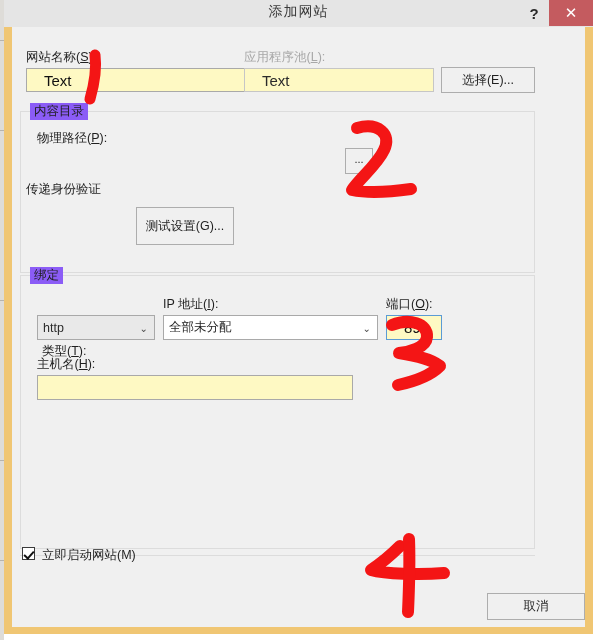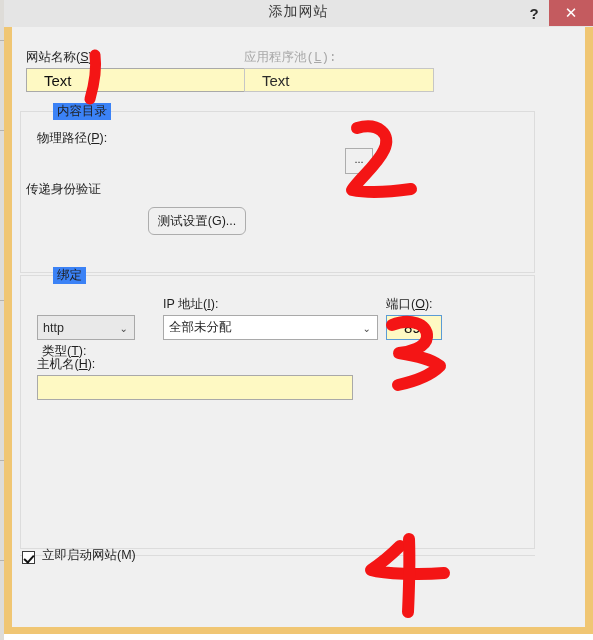--- a/index.html
+++ b/index.html
@@ -17,44 +17,44 @@
   .title-text{position:absolute;left:0;top:3px;width:589px;text-align:center;font-size:14px;color:#3b3b3b;letter-spacing:1px;}
   .help-btn{position:absolute;left:521px;top:0px;width:26px;height:26px;color:#2a2a2a;font-size:15px;font-weight:bold;
             display:flex;align-items:center;justify-content:center;}
   .close-btn{position:absolute;left:549px;top:0px;width:44px;height:26px;background:#c45b5f;color:#ffffff;font-size:15px;
              display:flex;align-items:center;justify-content:center;}
 
   
   .client{position:absolute;left:12px;top:27px;width:573px;height:600px;background:#f0f0f0;}
 
   .lbl{position:absolute;font-size:12.5px;color:#1f1f1f;white-space:nowrap;}
-  .lbl.dim{color:#a7a7a7;font-family:Liberation Mono, monospace;}
+  .lbl.dim{color:#a7a7a7;}
   .u{text-decoration:underline;}
 
   .tbox{position:absolute;background:#fef9c3;border:1px solid #a9a9a9;font-size:15px;color:#111;
         box-sizing:border-box;padding:2px 17px;display:flex;align-items:center;overflow:hidden;white-space:nowrap;}
   .tbox.focus{border:1px solid #5b9bd5;}
   .tbox.caret::after{content:"";display:inline-block;width:1px;height:13px;background:#222;margin-left:1px;}
 
   .btn{position:absolute;background:#f0f0f0;border:1px solid #adadad;font-size:12.5px;color:#1f1f1f;
        box-sizing:border-box;display:flex;align-items:center;justify-content:center;white-space:nowrap;}
   .btn.default{border:1px solid #7ca9d6;outline:1px solid #cfe0f1;background:#f2f5f9;}
 
   
   .group{position:absolute;border:1px solid #dcdcdc;box-sizing:border-box;background:transparent;}
-  .group-title{position:absolute;background:#3b82f6;padding:0 4px;font-size:12.5px;color:#1f1f1f;white-space:nowrap;margin-left:23px;}
+  .group-title{position:absolute;background:#8b5cf6;padding:0 4px;font-size:12.5px;color:#1f1f1f;white-space:nowrap;}
 
   
   .combo{position:absolute;border:1px solid #a9a9a9;box-sizing:border-box;font-size:12.5px;color:#1f1f1f;
          display:flex;align-items:center;background:#ffffff;padding-left:5px;}
   .combo.dis{background:#e9e9e9;color:#2b2b2b;}
   .combo .arrow{position:absolute;right:6px;top:50%;transform:translateY(-50%);font-size:10px;color:#4a4a4a;}
 
   
-  .cbwrap{position:absolute;display:flex;align-items:flex-end;}
+  .cbwrap{position:absolute;display:flex;align-items:flex-start;}
   .cbox{width:13px;height:13px;border:1px solid #3b3b3b;background:#ffffff;position:relative;box-sizing:border-box;}
   .cbox::after{content:"";position:absolute;left:3px;top:1px;width:4px;height:8px;border:solid #111;
                border-width:0 2px 2px 0;transform:rotate(42deg);}
   .cbtext{margin-left:7px;font-size:12.5px;color:#1f1f1f;white-space:nowrap;}
 
   
   .sep{position:absolute;border-top:1px solid #dcdcdc;}
 
   
   .anno{position:absolute;left:0;top:0;width:593px;height:640px;pointer-events:none;}
@@ -84,40 +84,41 @@
 
     <div class="lbl" style="left:14px;top:22px;">
       <span>网站名称(</span><span class="u">S</span><span>):</span>
     </div>
     <div class="tbox" style="left:14px;top:41px;width:221px;height:24px;">Text</div>
 
     <div class="lbl dim" style="left:232px;top:22px;">
       <span>应用程序池(</span><span class="u">L</span><span>):</span>
     </div>
     <div class="tbox" style="left:232px;top:41px;width:190px;height:24px;border-color:#c6c6c6;color:#2b2b2b;">Text</div>
+    <div class="btn" style="left:429px;top:40px;width:94px;height:26px;">选择(E)...</div>
 
     <div class="group" style="left:8px;top:84px;width:515px;height:162px;"></div>
     <div class="group-title" style="left:18px;top:76px;">内容目录</div>
 
     <div class="lbl" style="left:25px;top:103px;">
       <span>物理路径(</span><span class="u">P</span><span>):</span>
     </div>
     <div class="btn" style="left:333px;top:121px;width:28px;height:26px;font-size:11px;padding-bottom:5px;">...</div>
 
     <div class="lbl" style="left:14px;top:154px;">传递身份验证</div>
 
-    <div class="btn" style="left:136px;top:180px;width:98px;height:28px;border-radius:6px;">测试设置(G)...</div>
+    <div class="btn" style="left:124px;top:180px;width:98px;height:38px;">测试设置(G)...</div>
 
     <div class="group" style="left:8px;top:248px;width:515px;height:274px;"></div>
     <div class="group-title" style="left:18px;top:240px;">绑定</div>
 
     <div class="lbl" style="left:30px;top:269px;margin-top:47px;">
       <span>类型(</span><span class="u">T</span><span>):</span>
     </div>
-    <div class="combo dis" style="left:25px;top:288px;width:98px;height:25px;">
+    <div class="combo dis" style="left:25px;top:288px;width:118px;height:25px;">
       <span>http</span>
       <span class="arrow">⌄</span>
     </div>
 
     <div class="lbl" style="left:151px;top:269px;">
       <span>IP 地址(</span><span class="u">I</span><span>):</span>
     </div>
     <div class="combo" style="left:151px;top:288px;width:215px;height:25px;">
       <span>全部未分配</span>
       <span class="arrow">⌄</span>
@@ -134,20 +135,21 @@
     <div class="tbox" style="left:25px;top:348px;width:316px;height:25px;"></div>
 
 
     <div class="sep" style="left:8px;top:528px;width:515px;"></div>
 
     <div class="cbwrap" style="left:10px;top:520px;">
       <span class="cbox"></span>
       <span class="cbtext">立即启动网站(M)</span>
     </div>
 
+    <div class="btn" style="left:475px;top:566px;width:98px;height:27px;">取消</div>
   </div>
 
   <svg class="anno" viewBox="0 0 593 640">
     <g fill="none" stroke="#f41515" stroke-linecap="round" stroke-linejoin="round">
 
       <path stroke-width="11" d="M95,55 C97,70 94,85 90,99"></path>
 
       <path stroke-width="12" d="M357,128 C378,122 392,134 384,150 C377,165 360,178 352,190 C366,193 390,192 411,189"></path>
 
       <path stroke-width="12" d="M392,325 C409,318 428,323 427,337 C426,348 409,352 399,353 C412,355 430,358 440,366 C430,376 412,382 398,385"></path>

